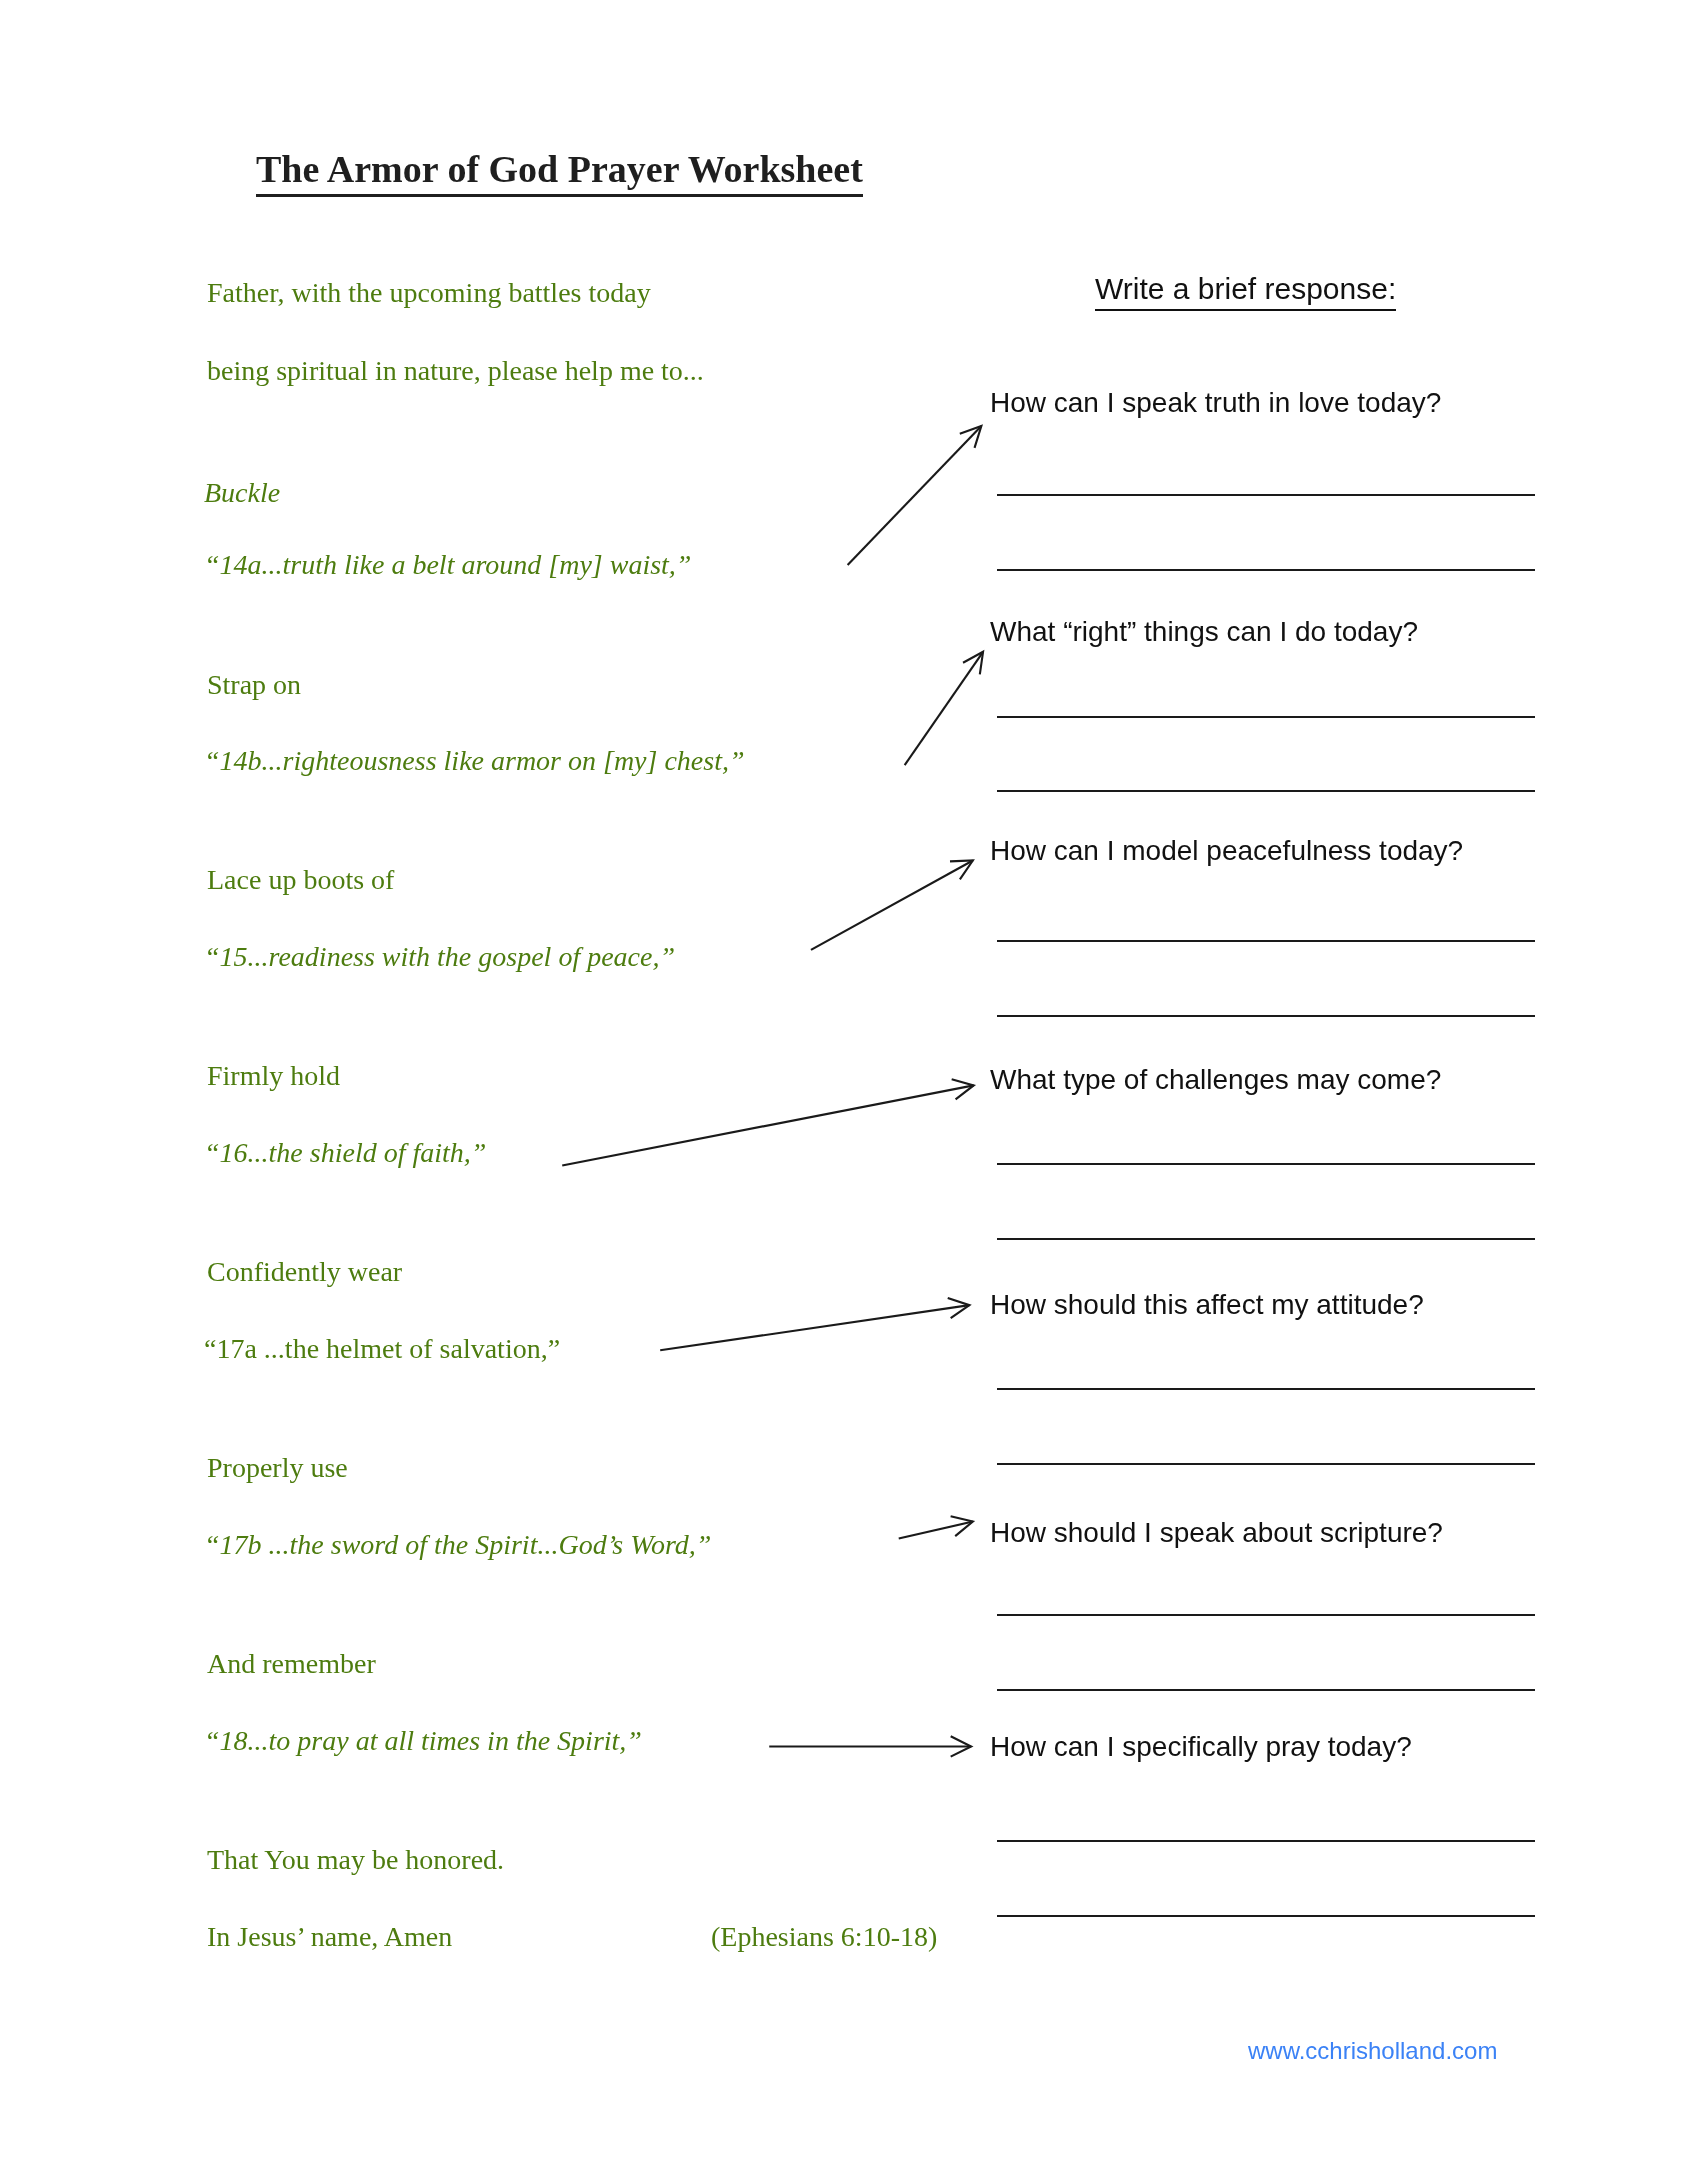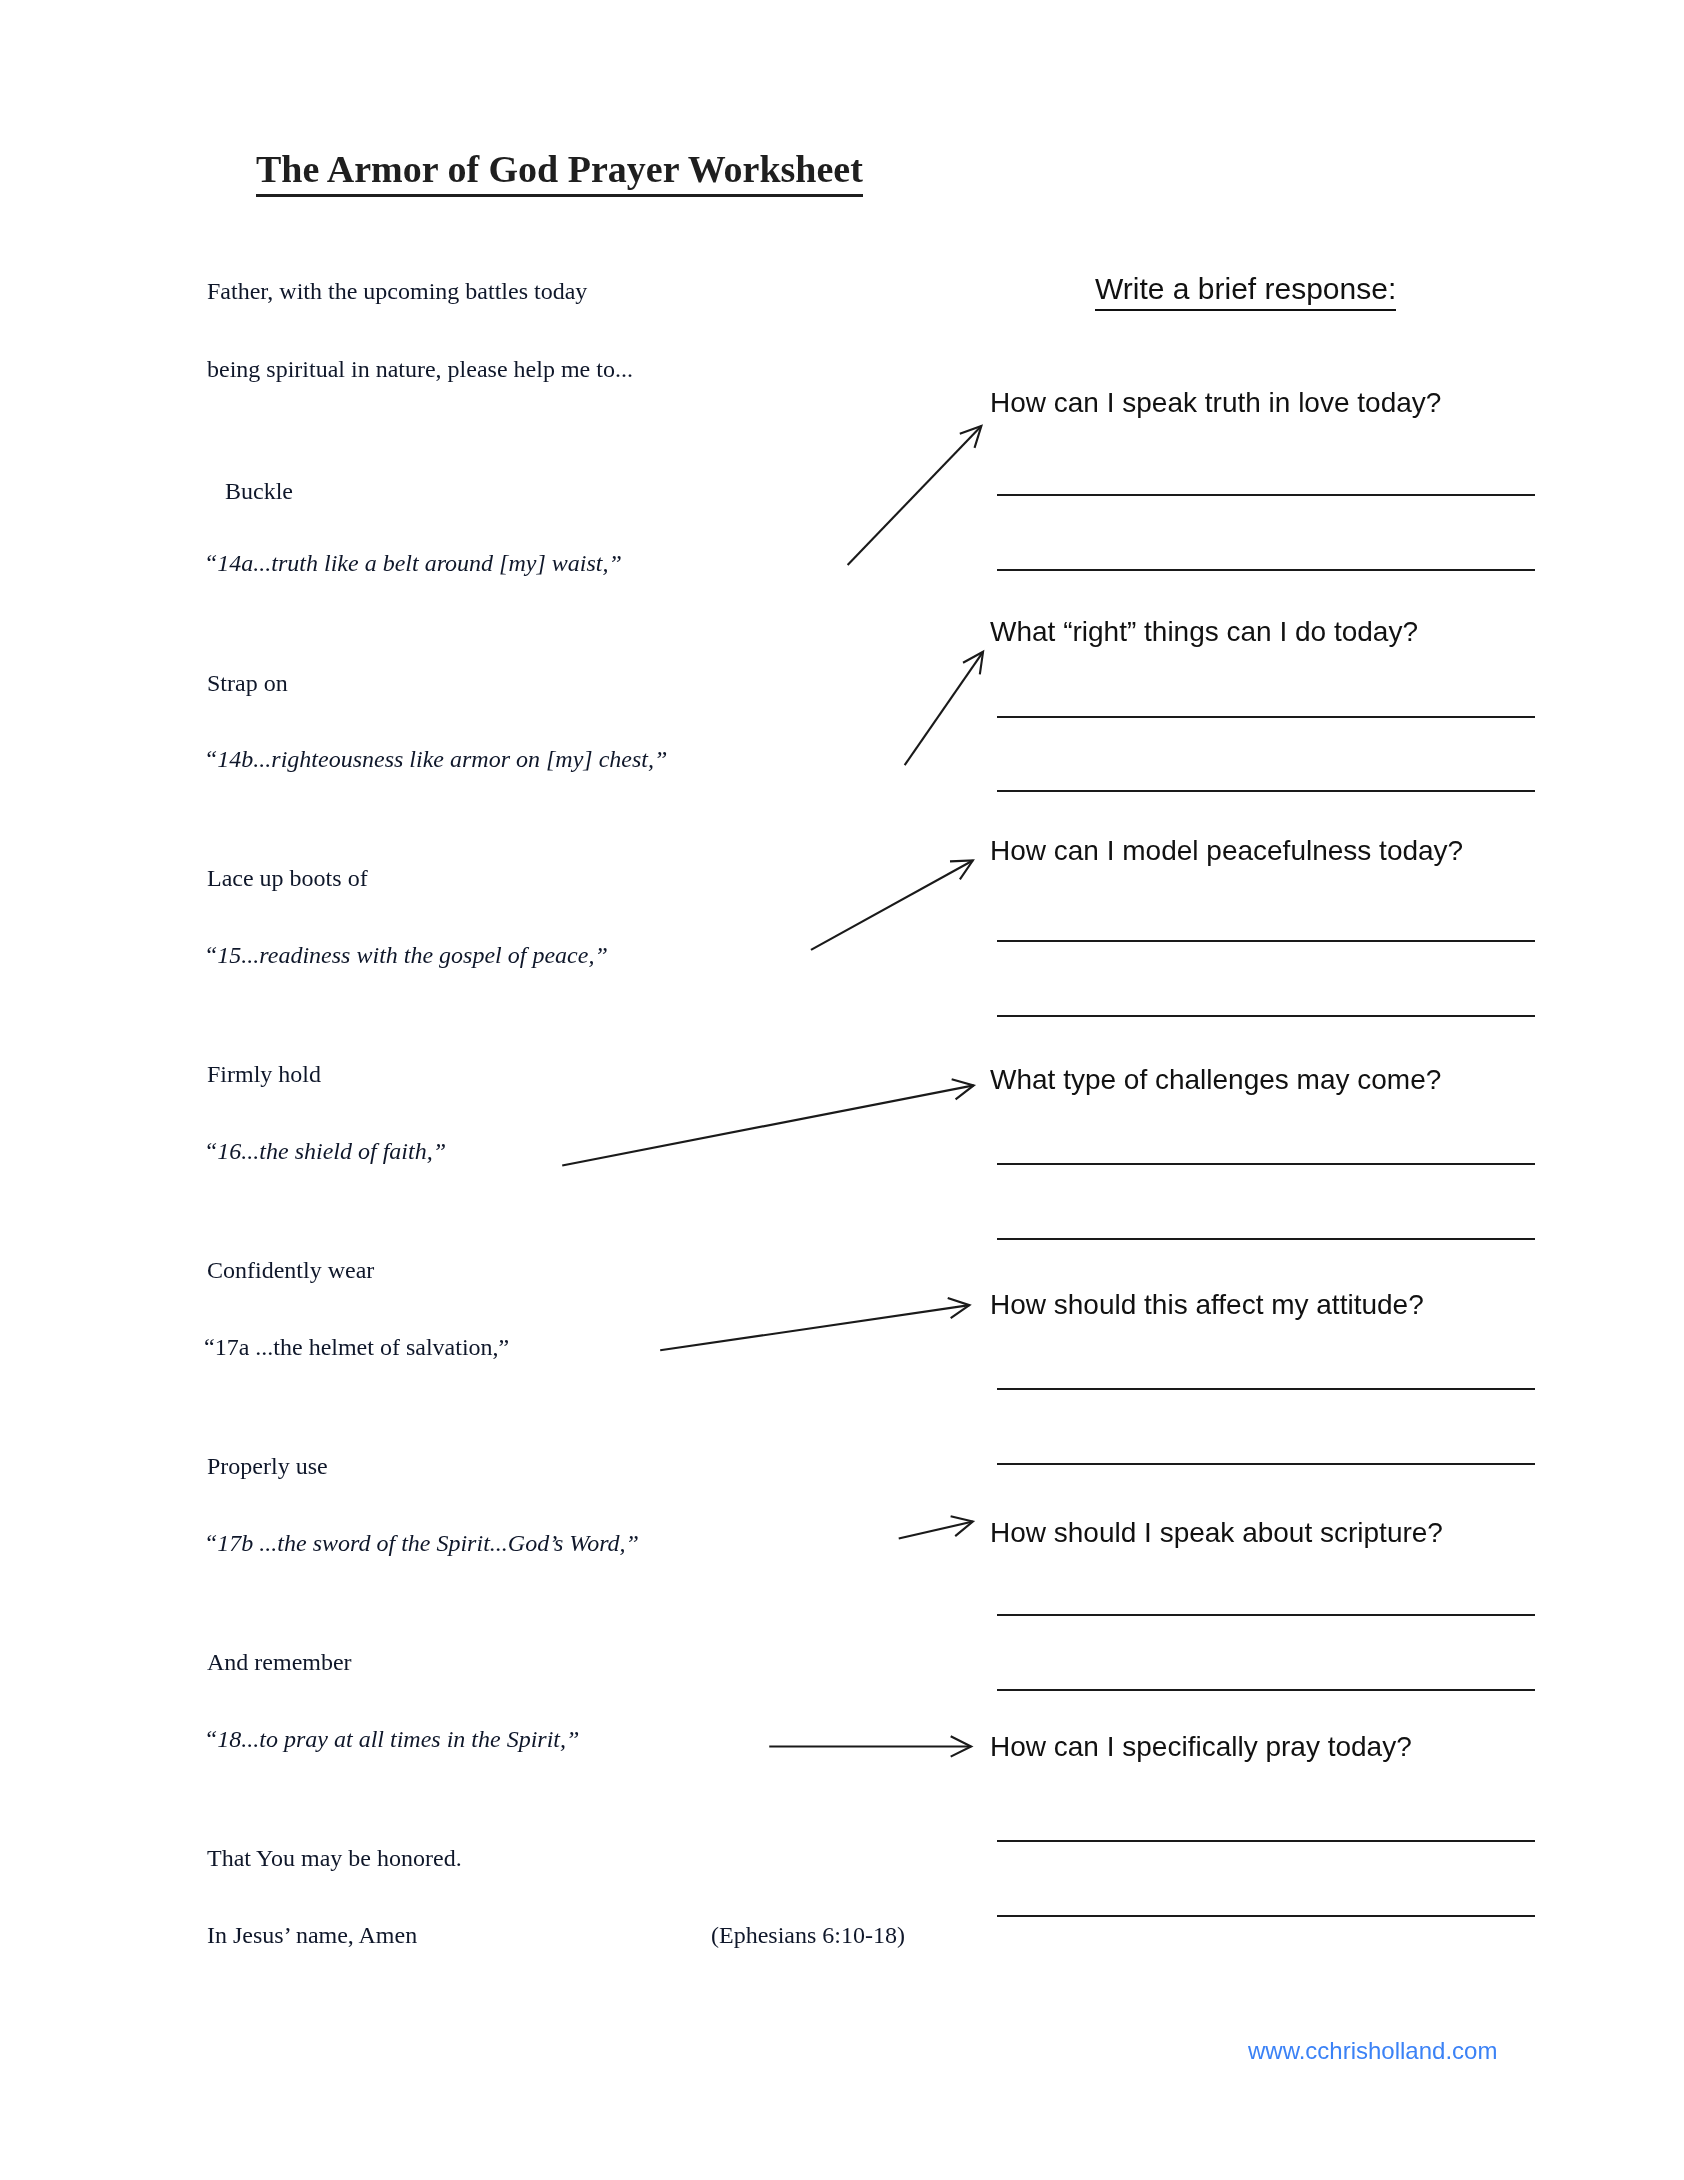--- a/index.html
+++ b/index.html
@@ -4,21 +4,21 @@
 <style>
   html,body{margin:0;padding:0;background:#e8e8e8;}
   #page{
     position:relative;
     width:1685px;height:2181px;
     background:#ffffff;
     overflow:hidden;
     font-family:"Liberation Serif", serif;
     color:#1f1f1f;
   }
-  .serif{position:absolute;font-family:"Liberation Serif",serif;font-size:24px;line-height:1.1;white-space:nowrap;color:#0f172a;}
+  .serif{position:absolute;font-family:"Liberation Serif",serif;font-size:28px;line-height:1.1;white-space:nowrap;color:#4d7c0f;}
   .quote{font-style:italic;}
   .quote.upright{font-style:normal;}
   .sans{position:absolute;font-family:"Liberation Sans",sans-serif;font-size:28px;line-height:1.1;white-space:nowrap;color:#111;}
   .title{
     position:absolute;left:256px;top:147px;
     font-family:"Liberation Serif",serif;font-weight:bold;font-size:38px;
     border-bottom:3.4px solid #1f1f1f;padding-bottom:2.6px;white-space:nowrap;color:#1f1f1f;
   }
   .resp-header{
     position:absolute;left:1095px;top:272px;
@@ -37,21 +37,21 @@
 
 <div id="page">
 
   <div class="title">The Armor of God Prayer Worksheet</div>
 
   <div class="serif" style="left:207px;top:278px;">Father, with the upcoming battles today</div>
   <div class="serif" style="left:207px;top:356px;">being spiritual in nature, please help me to...</div>
 
   <div class="resp-header">Write a brief response:</div>
 
-  <div class="serif" style="left:225px;top:478px;">Buckle</div>
+  <div class="serif" style="left:204px;top:478px;font-style:italic;">Buckle</div>
   <div class="serif quote" style="left:204px;top:550px;">“14a...truth like a belt around [my] waist,”</div>
   <div class="sans" style="left:990px;top:388px;">How can I speak truth in love today?</div>
   <div class="resp-line" style="top:494px;"></div>
   <div class="resp-line" style="top:569px;"></div>
 
   <div class="serif" style="left:207px;top:670px;">Strap on</div>
   <div class="serif quote" style="left:204px;top:746px;">“14b...righteousness like armor on [my] chest,”</div>
   <div class="sans" style="left:990px;top:617px;">What “right” things can I do today?</div>
   <div class="resp-line" style="top:716px;"></div>
   <div class="resp-line" style="top:790px;"></div>

